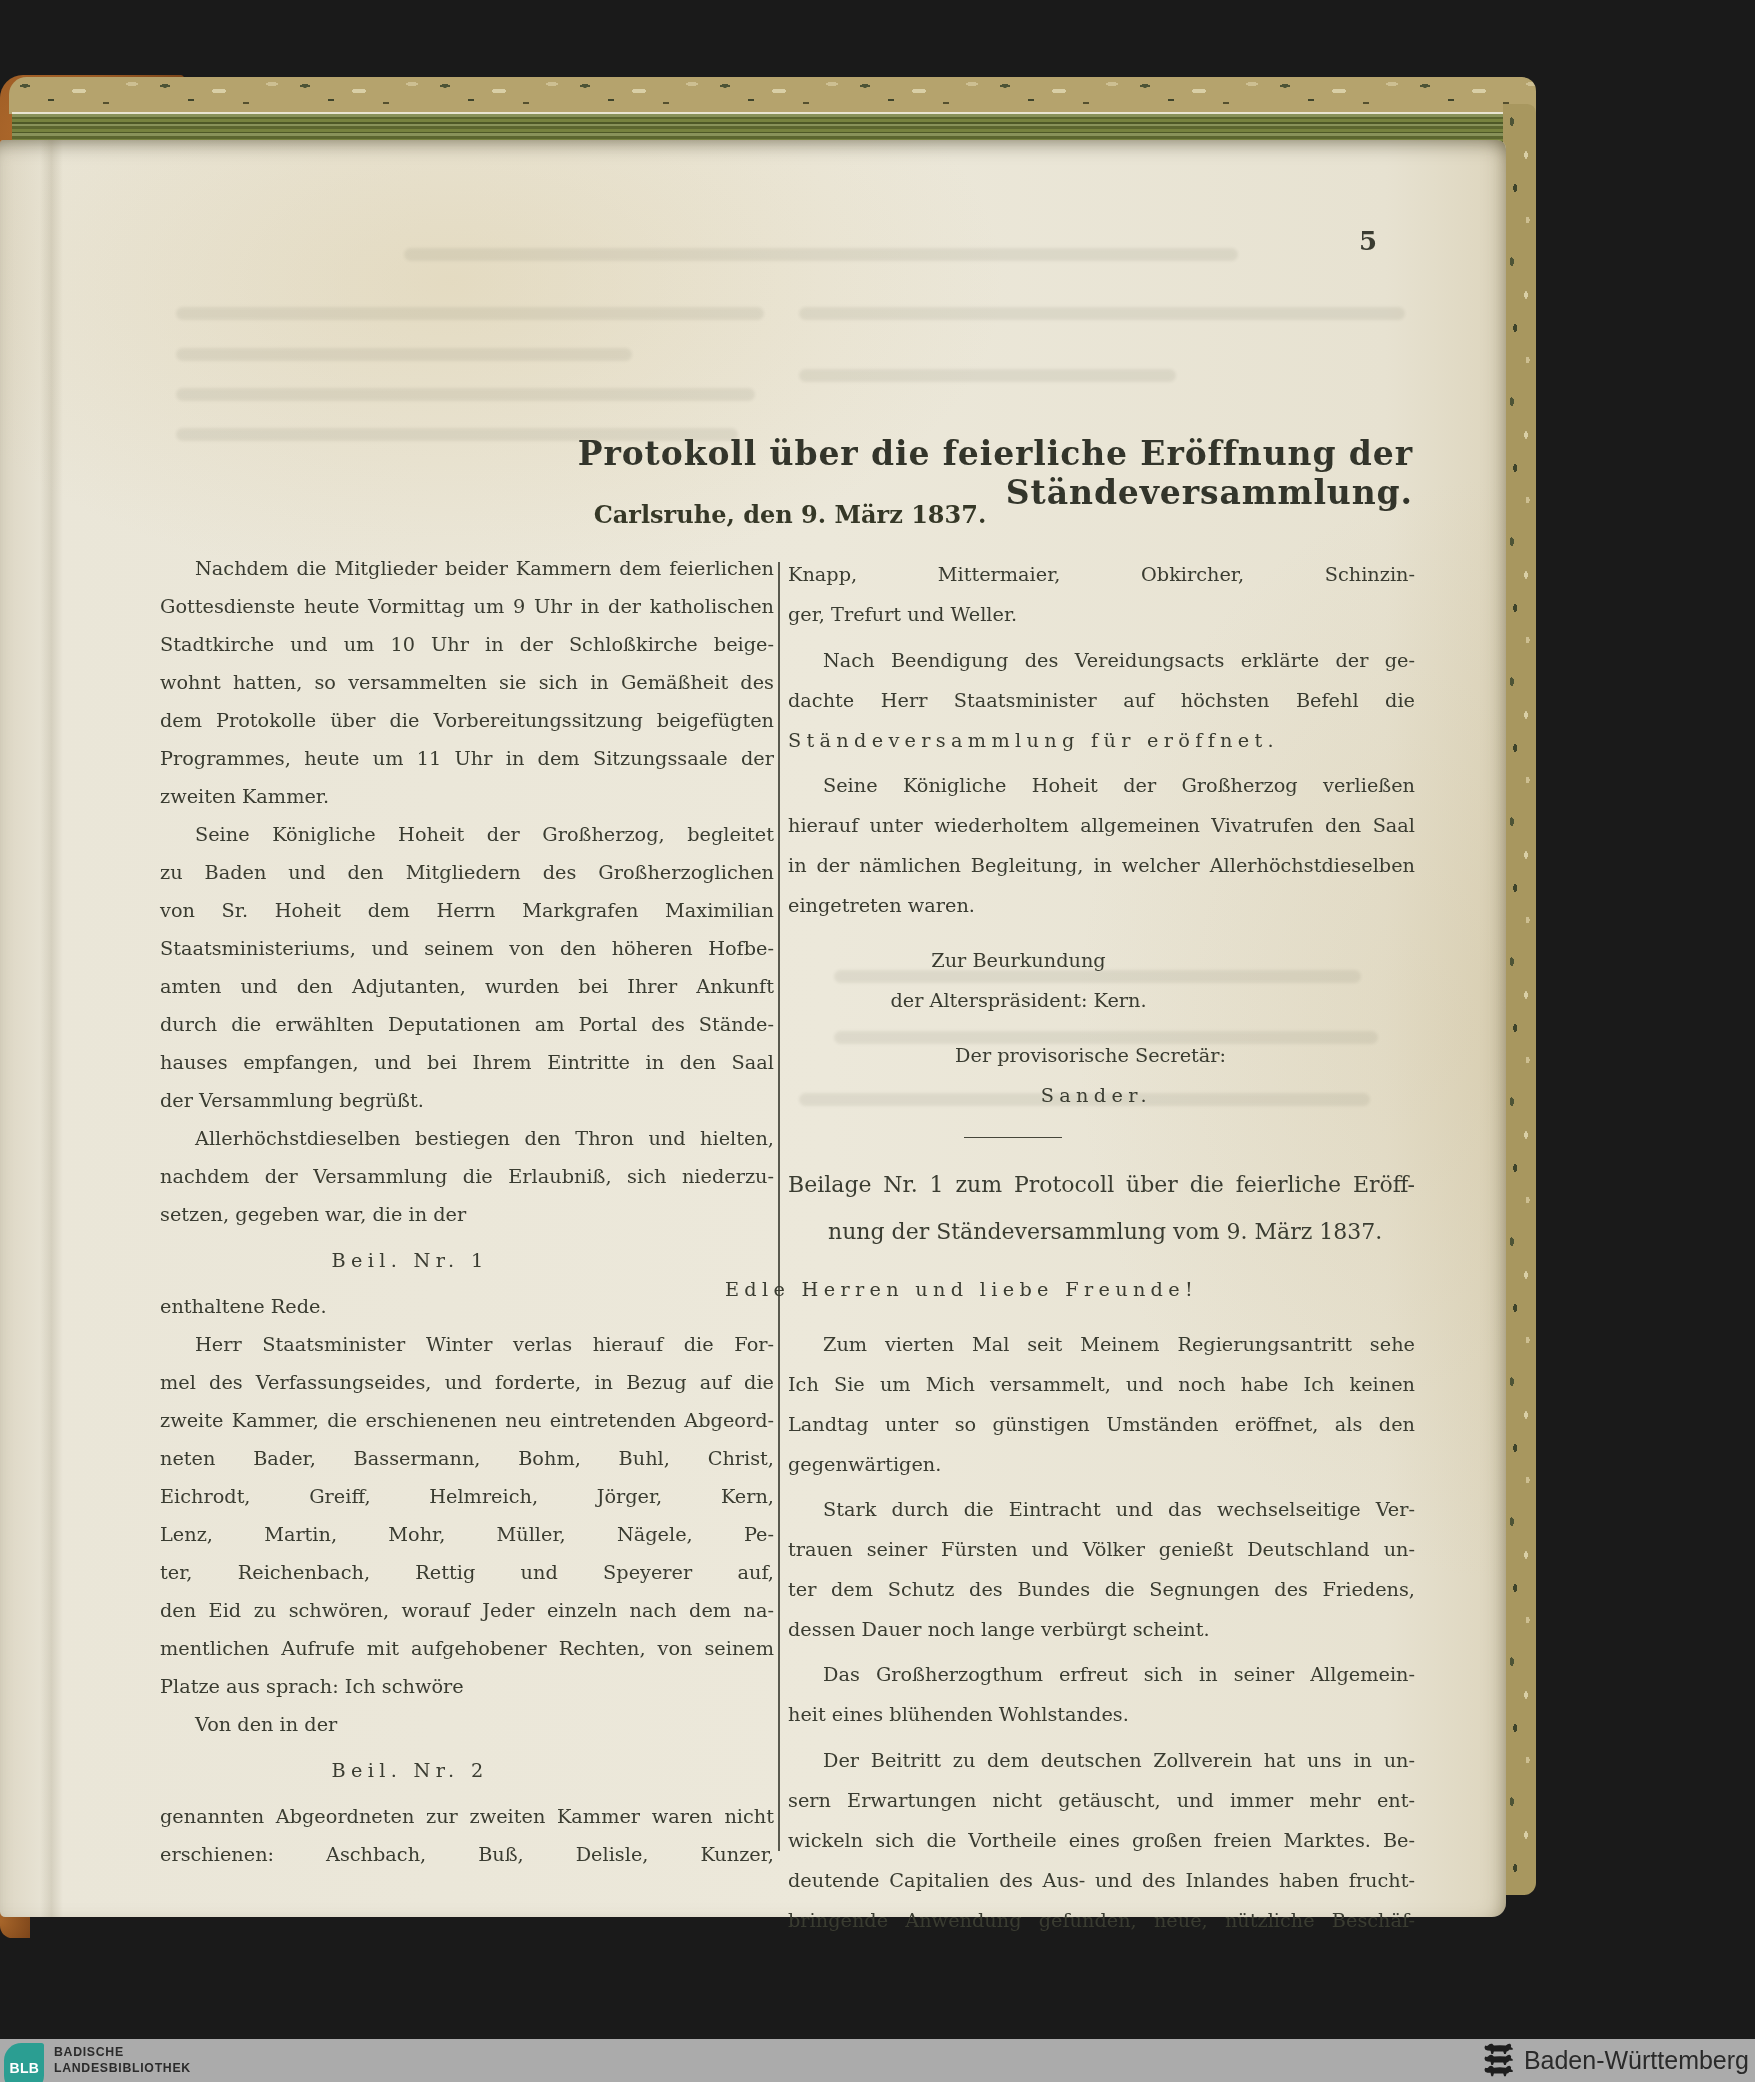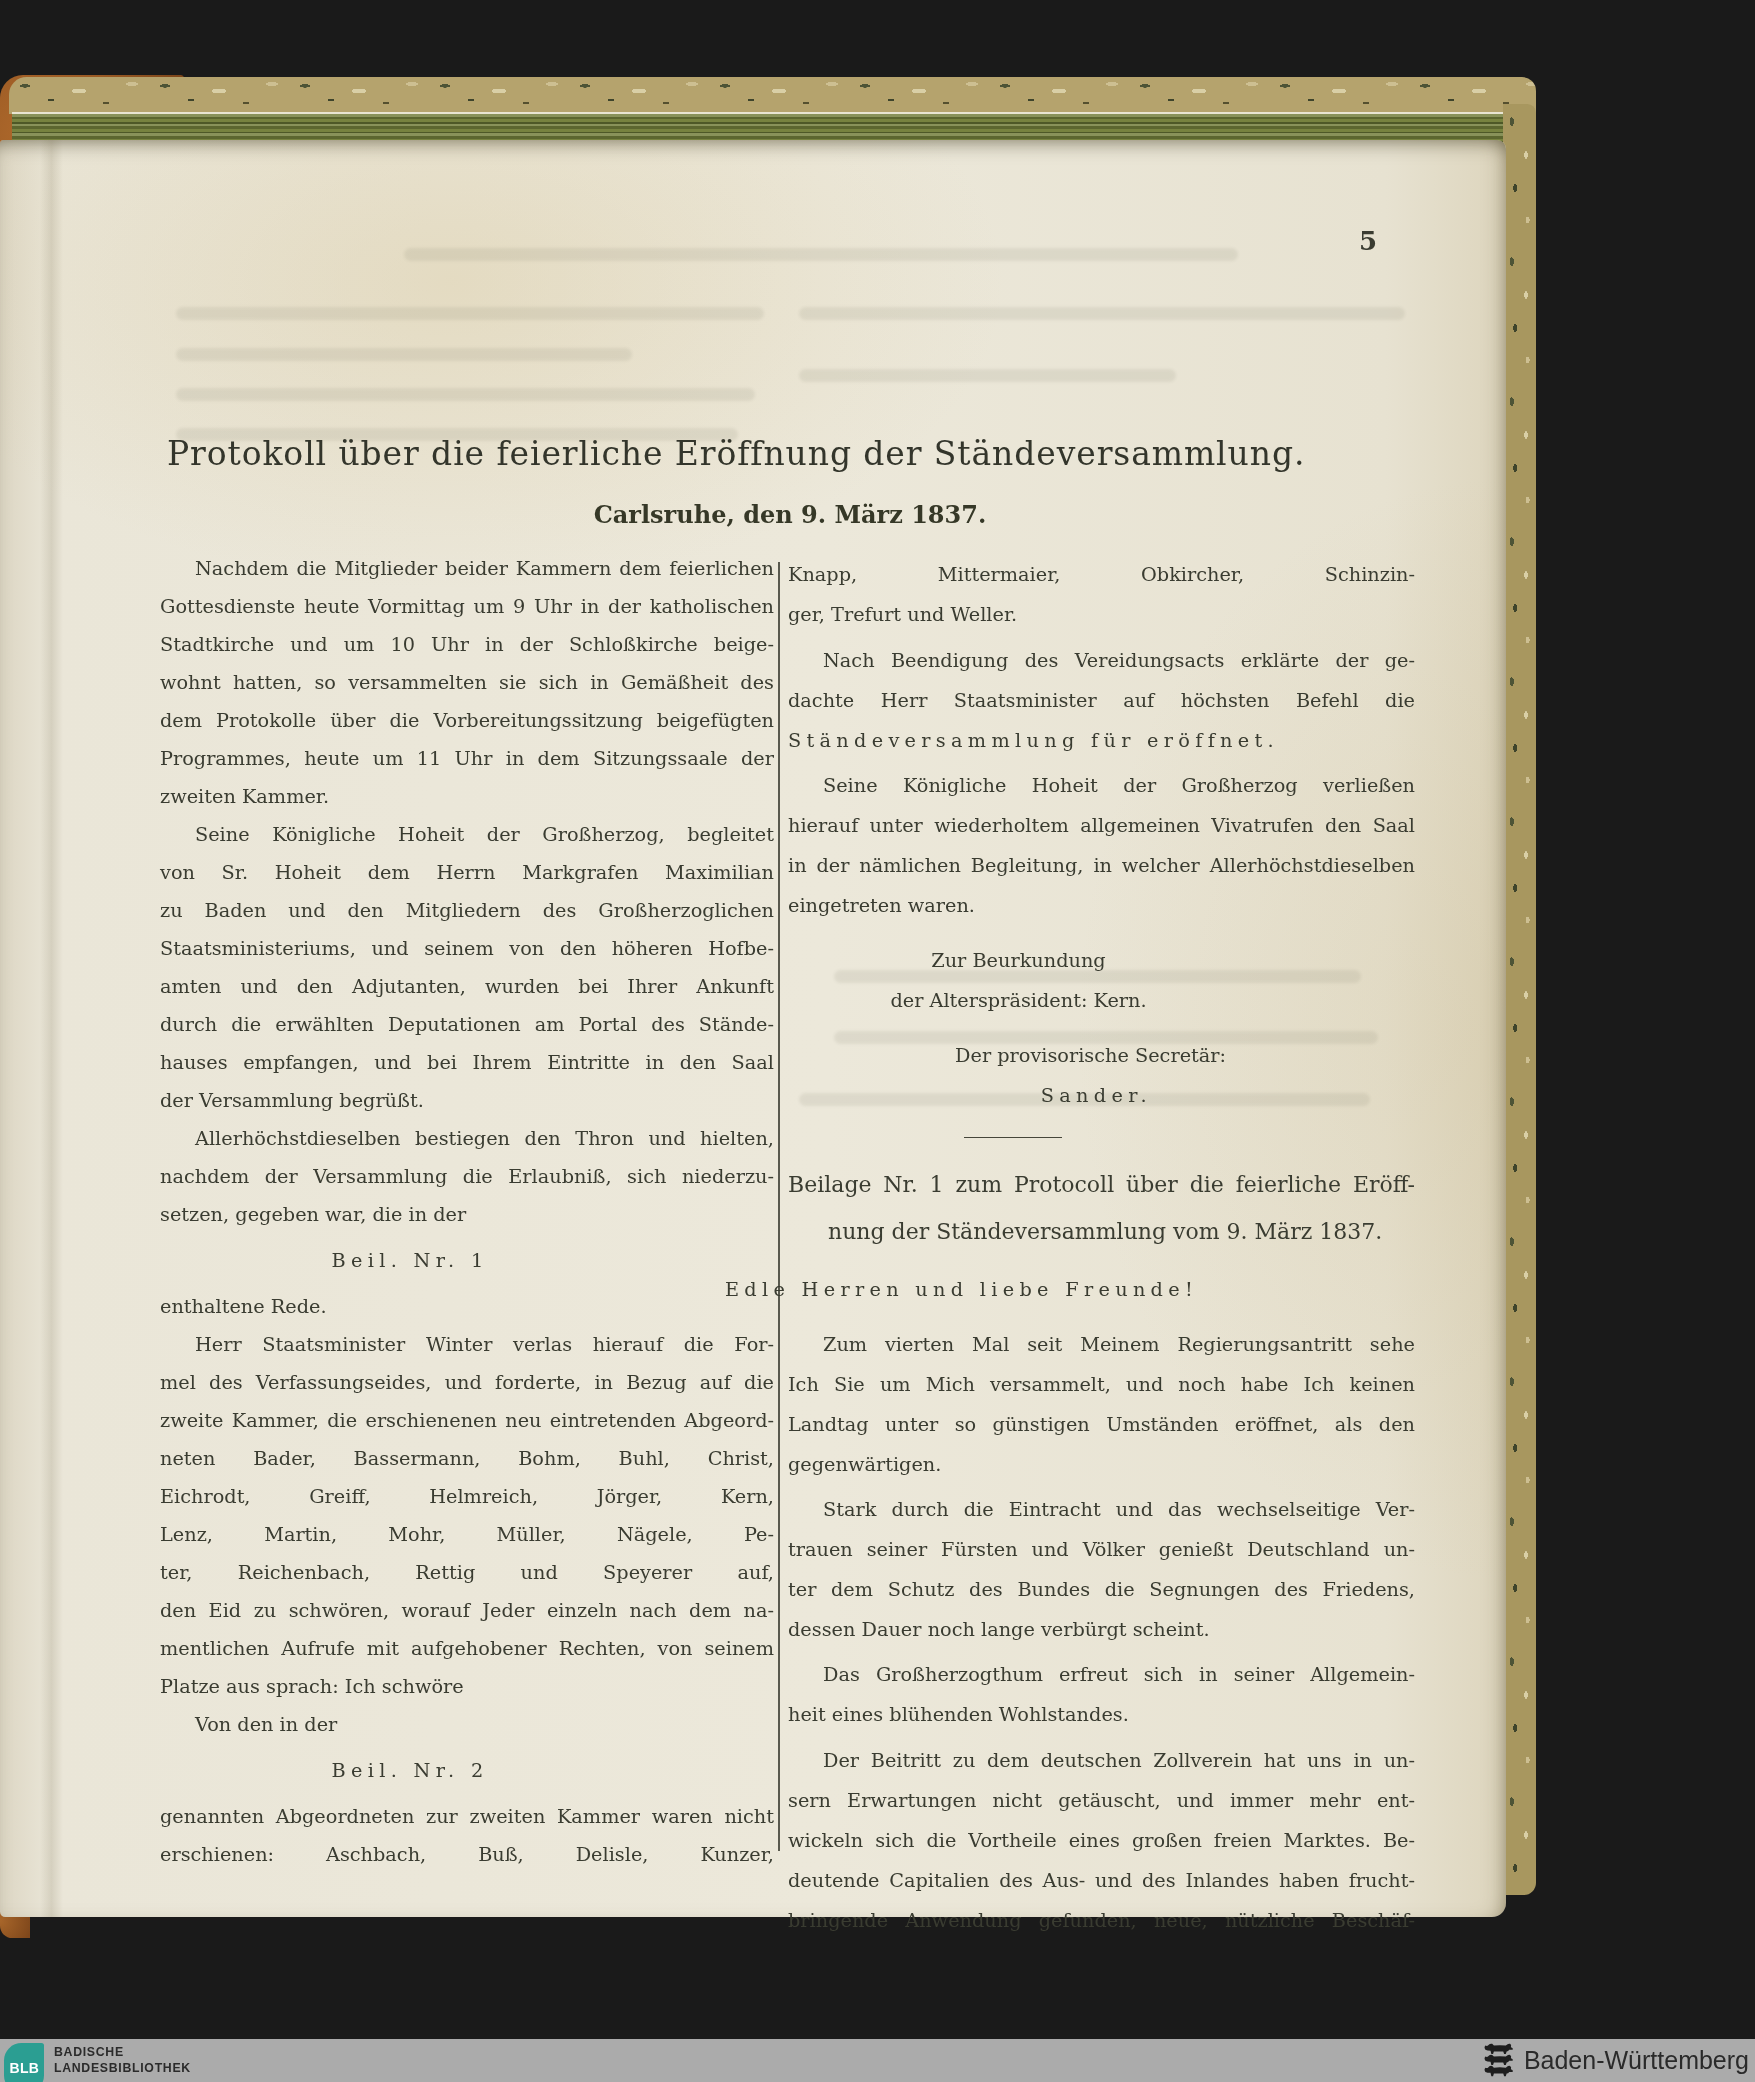--- a/index.html
+++ b/index.html
@@ -42,22 +42,22 @@
        linear-gradient(90deg, #ded8c6 0 7px, #eae6d8 53px, #ece8da 55%, #e7e2d1 92%, #ddd5bd 100%);
      border-radius:3.5px 8.8px 14px 5.3px;
      box-shadow:inset 0 12.3px 19.3px -10.5px rgba(60,55,30,.55), inset -12.3px 0 21px -12.3px rgba(90,75,40,.5);}
   .gutter{position:absolute;left:40px;top:140px;width:23px;height:1777px;
      background:linear-gradient(90deg, transparent, rgba(120,110,80,.18), transparent);}
   
   .ghost{position:absolute;background:#6b6b57;opacity:.11;filter:blur(1.8px);
      height:13px;border-radius:7px;}
   
   .page-number{position:absolute;left:1359px;top:226px;font-size:26px;font-weight:bold;color:#3a3c31;}
-  .title{position:absolute;left:167px;top:434px;width:1246px;text-align:left;
-     font-size:33px;font-weight:normal;color:#33352b;letter-spacing:0.9px;}
+  .title{position:absolute;left:167px;top:434px;width:1246px;text-align:right;
+     font-size:33px;font-weight:bold;color:#33352b;letter-spacing:0.9px;}
   .dateline{position:absolute;left:167px;top:500px;width:1246px;text-align:center;
      font-size:24px;font-weight:bold;color:#363827;}
   .col{position:absolute;top:550px;color:#3a3c31;font-size:19.3px;}
   .col-left{left:160px;width:614px;--lh:38px;}
   .col-right{left:788px;width:627px;--lh:40px;}
   .divider{position:absolute;left:778px;top:562px;width:1.8px;height:1289px;
      background:#3f4035;opacity:.85;}
   .ln{line-height:var(--lh);height:var(--lh);white-space:nowrap;text-align:left;}
   .ln.j{white-space:normal;text-align:justify;text-align-last:justify;}
   .ln.sp{letter-spacing:5.3px;}
@@ -115,22 +115,22 @@
         <div class="ln j ind">Nachdem die Mitglieder beider Kammern dem feierlichen</div>
         <div class="ln j">Gottesdienste heute Vormittag um 9 Uhr in der katholischen</div>
         <div class="ln j">Stadtkirche und um 10 Uhr in der Schloßkirche beige-</div>
         <div class="ln j">wohnt hatten, so versammelten sie sich in Gemäßheit des</div>
         <div class="ln j">dem Protokolle über die Vorbereitungssitzung beigefügten</div>
         <div class="ln j">Programmes, heute um 11 Uhr in dem Sitzungssaale der</div>
         <div class="ln">zweiten Kammer.</div>
       </div>
       <div class="blk blk-p">
         <div class="ln j ind">Seine Königliche Hoheit der Großherzog, begleitet</div>
+        <div class="ln j">zu Baden und den Mitgliedern des Großherzoglichen</div>
         <div class="ln j">von Sr. Hoheit dem Herrn Markgrafen Maximilian</div>
-        <div class="ln j">zu Baden und den Mitgliedern des Großherzoglichen</div>
         <div class="ln j">Staatsministeriums, und seinem von den höheren Hofbe-</div>
         <div class="ln j">amten und den Adjutanten, wurden bei Ihrer Ankunft</div>
         <div class="ln j">durch die erwählten Deputationen am Portal des Stände-</div>
         <div class="ln j">hauses empfangen, und bei Ihrem Eintritte in den Saal</div>
         <div class="ln">der Versammlung begrüßt.</div>
       </div>
       <div class="blk blk-p">
         <div class="ln j ind">Allerhöchstdieselben bestiegen den Thron und hielten,</div>
         <div class="ln j">nachdem der Versammlung die Erlaubniß, sich niederzu-</div>
         <div class="ln">setzen, gegeben war, die in der</div>

